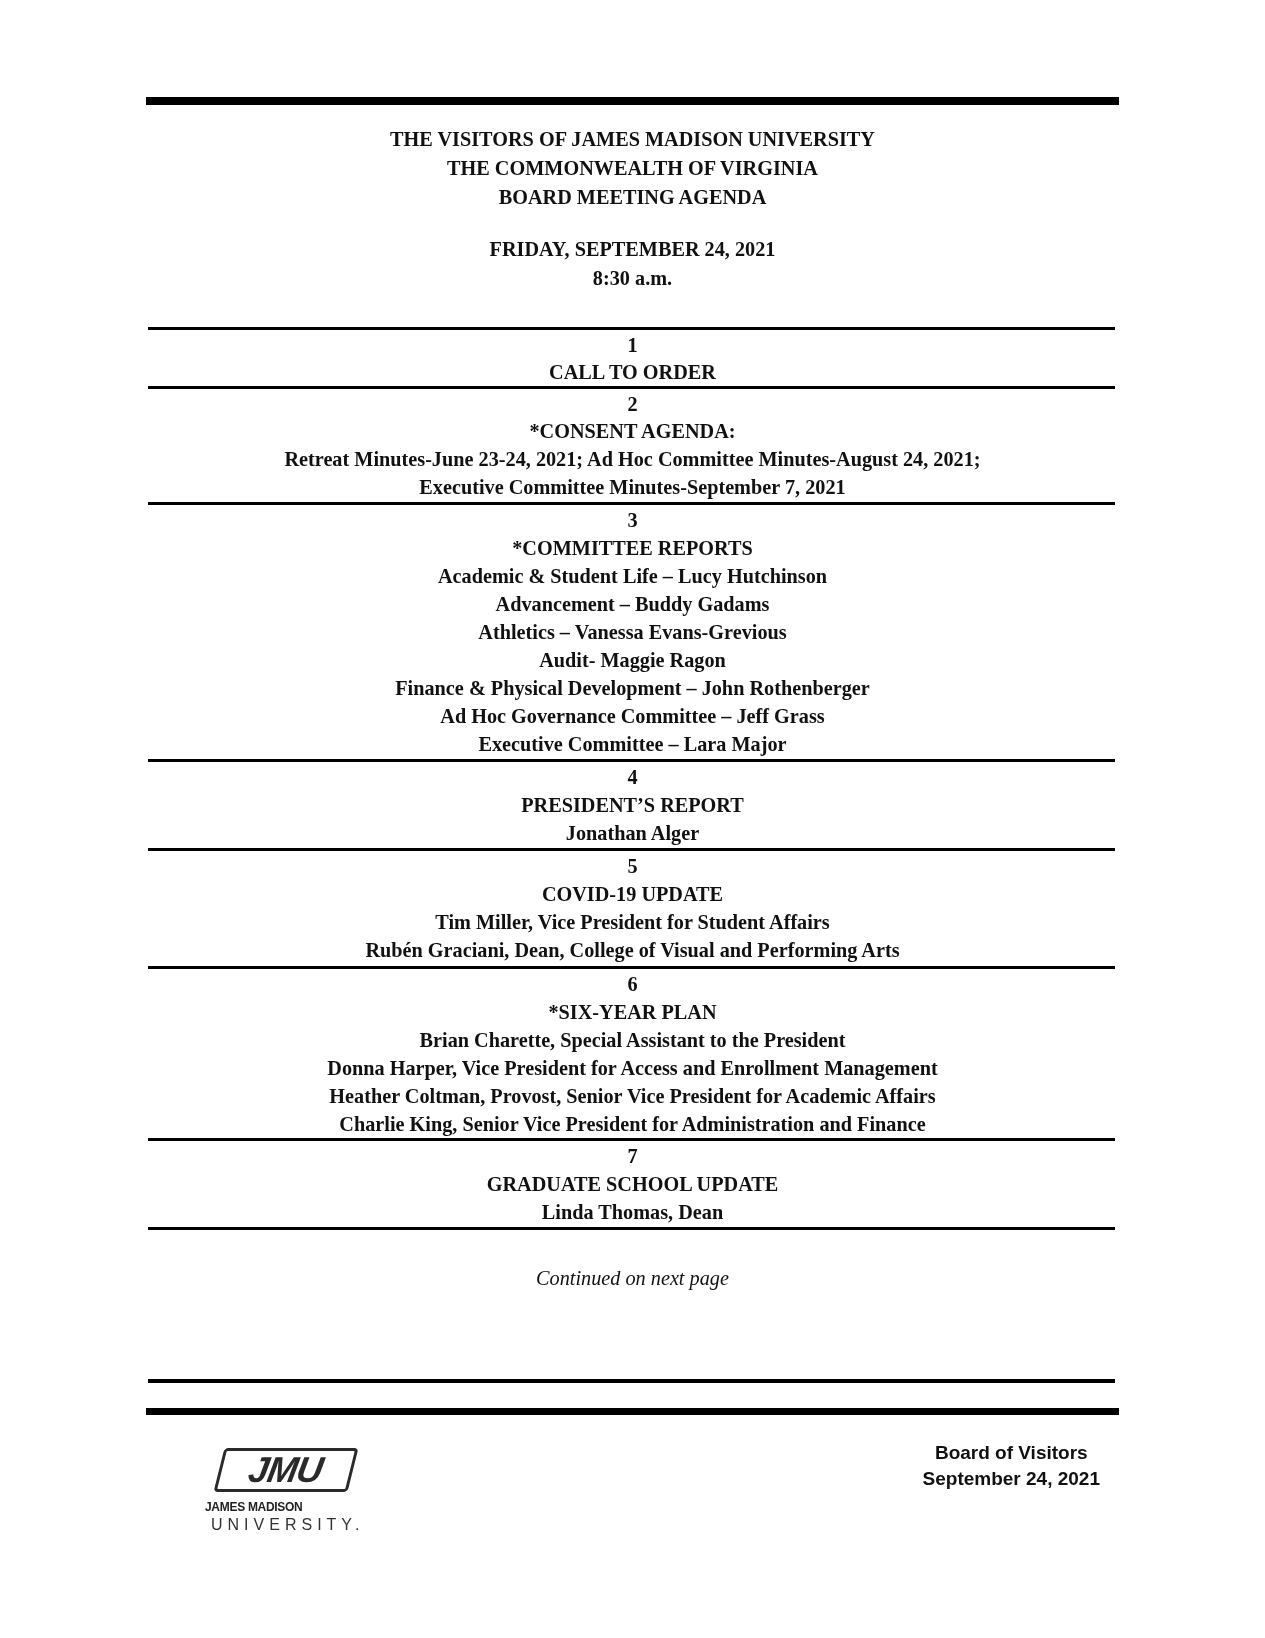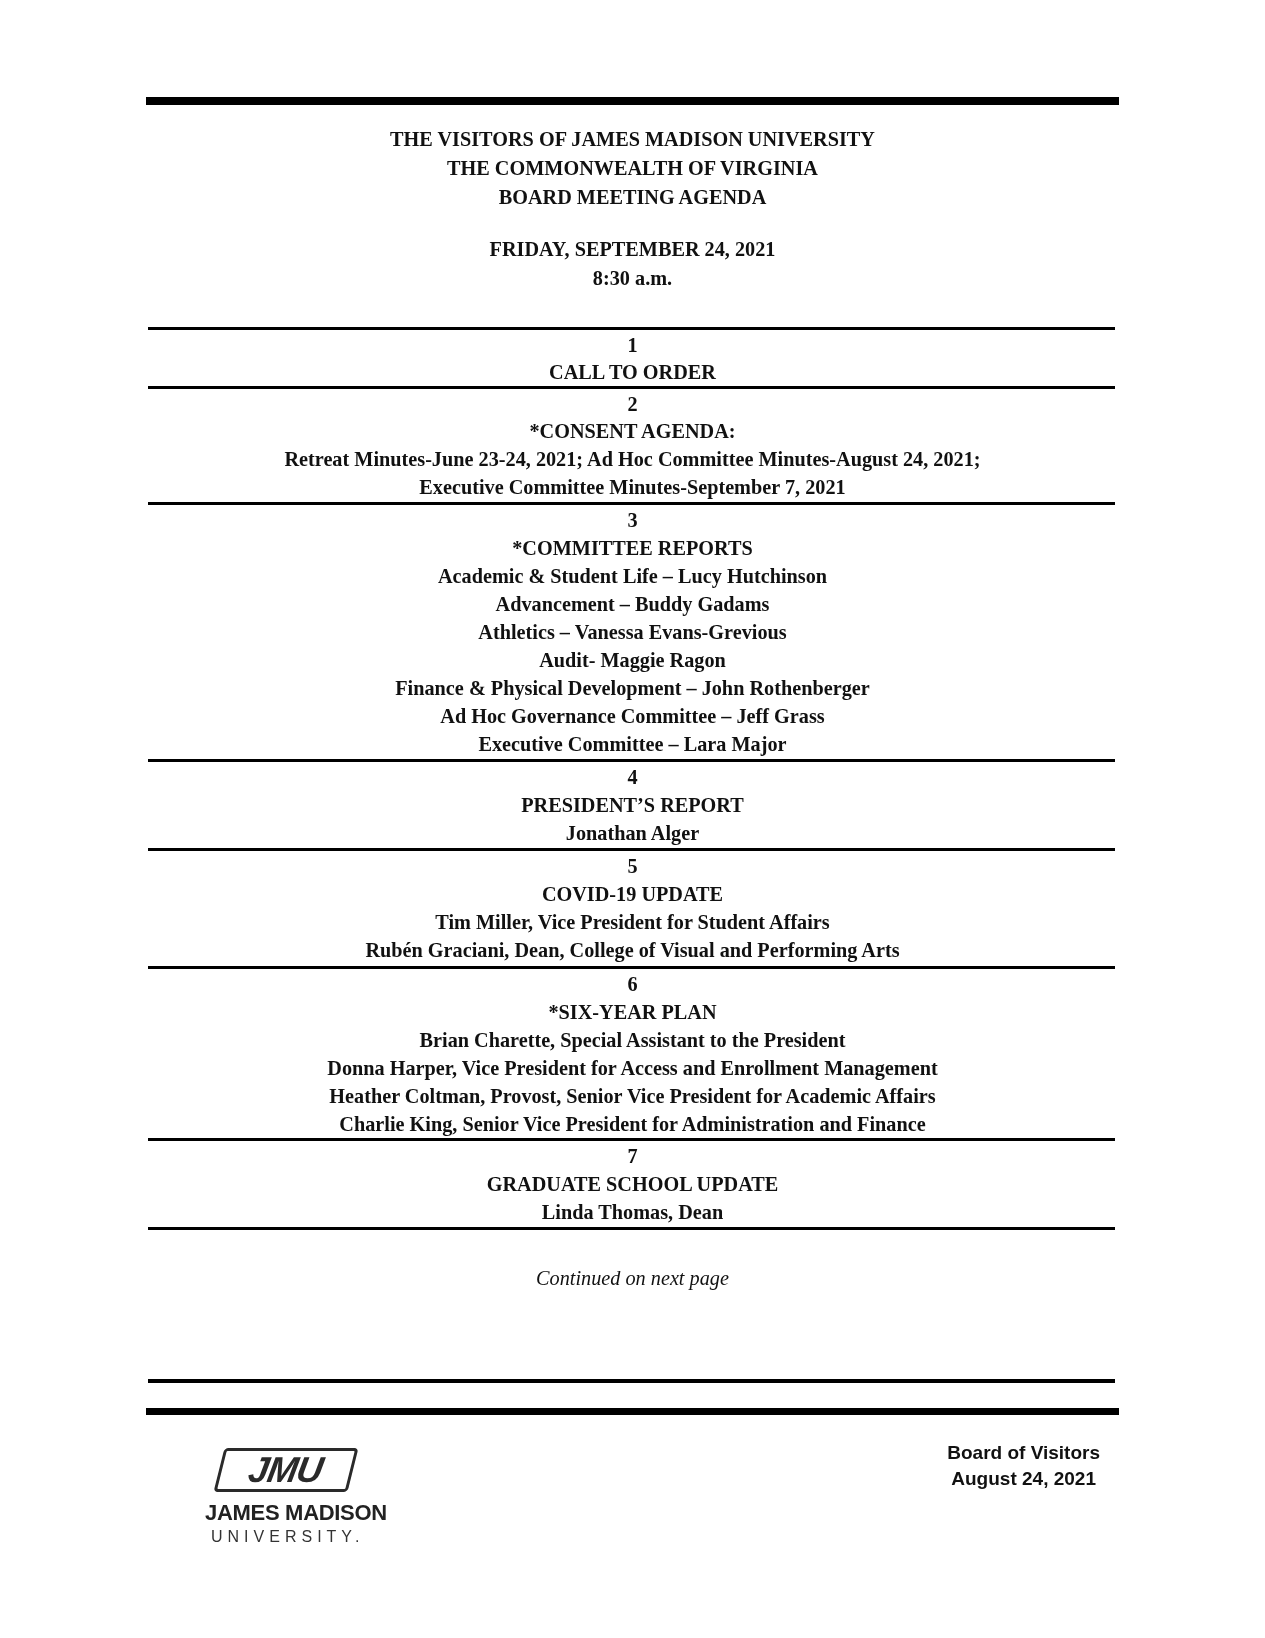--- a/index.html
+++ b/index.html
@@ -9,21 +9,21 @@
   .rule { position:absolute; left:148px; width:967px; height:3px; background:#000; }
   .center { position:absolute; left:0; width:1265px; text-align:center; }
   .hdr { font-weight:bold; font-size:22px; line-height:29px; transform:scaleX(0.92); transform-origin:center; }
   .line { font-weight:bold; font-size:22px; line-height:27.5px; transform:scaleX(0.92); transform-origin:center; white-space:nowrap; }
   .cont { font-style:italic; font-size:22px; transform:scaleX(0.92); }
   .logo { position:absolute; left:205px; top:1448px; }
   .jmu-box { width:128px; height:38px; border:3px solid #2a2a2a; border-radius:4px;
     transform:skewX(-14deg); display:flex; align-items:center; justify-content:center; margin-left:14px; }
   .jmu-text { font-family:"Liberation Sans", sans-serif; font-weight:bold; font-style:italic; font-size:36px;
     color:#2a2a2a; letter-spacing:-1px; transform:skewX(4deg); line-height:1; }
-  .jmu-name { font-family:"Liberation Sans", sans-serif; font-weight:bold; font-size:22px; color:#222; margin-top:8px; letter-spacing:-0.3px; }
+  .jmu-name { font-family:"Liberation Sans", sans-serif; font-weight:bold; font-size:12px; color:#222; margin-top:8px; letter-spacing:-0.3px; }
   .jmu-univ { font-family:"Liberation Sans", sans-serif; font-size:16px; letter-spacing:5px; color:#333; margin-top:2px; padding-left:6px; }
   .footer-right { position:absolute; right:165px; top:1440px; text-align:center;
     font-family:"Liberation Sans", sans-serif; font-weight:bold; font-size:19px; line-height:26px; color:#111; }
 </style>
 </head>
 <body>
 
 <div class="rule-thick" style="top:97px;"></div>
 
 <div class="center hdr" style="top:124px;">THE VISITORS OF JAMES MADISON UNIVERSITY</div>
@@ -87,14 +87,14 @@
 <div class="logo">
   <div class="jmu-box">
     <span class="jmu-text">JMU</span>
   </div>
   <div class="jmu-name">JAMES MADISON</div>
   <div class="jmu-univ">UNIVERSITY.</div>
 </div>
 
 <div class="footer-right">
   <div>Board of Visitors</div>
-  <div>August 24, 2021</div>
+  <div>September 24, 2021</div>
 </div>
 
 </body></html>

